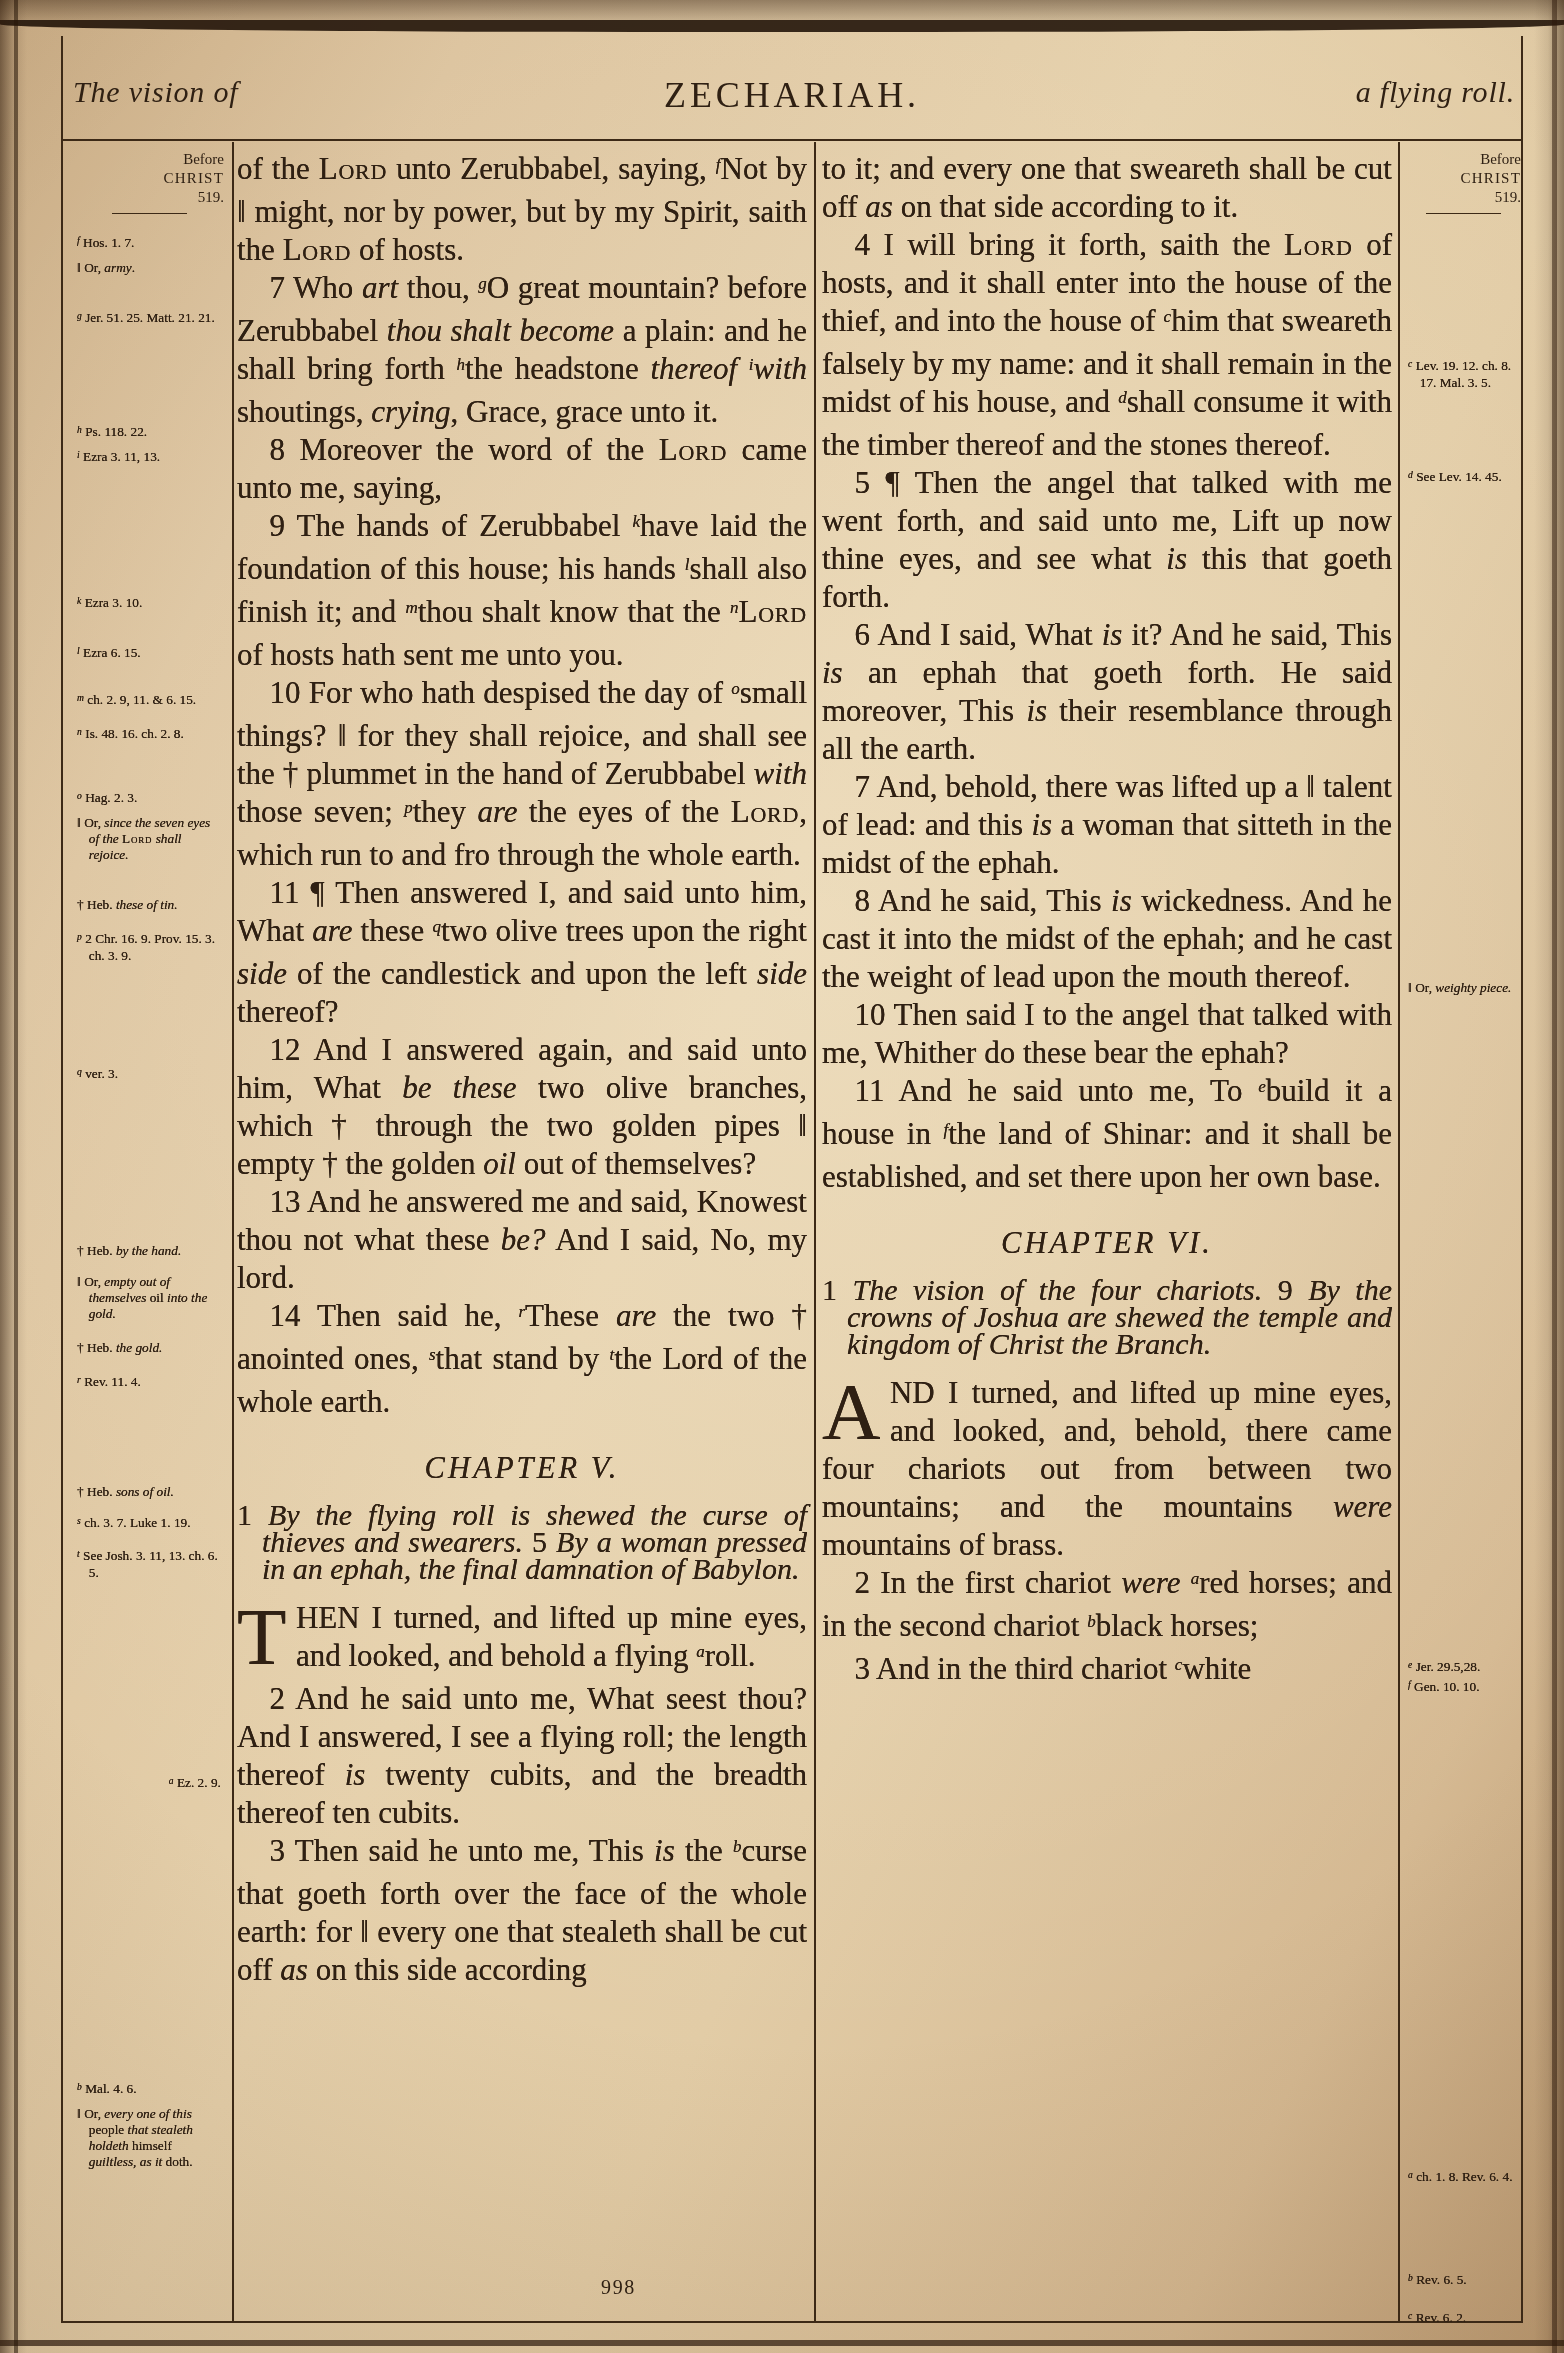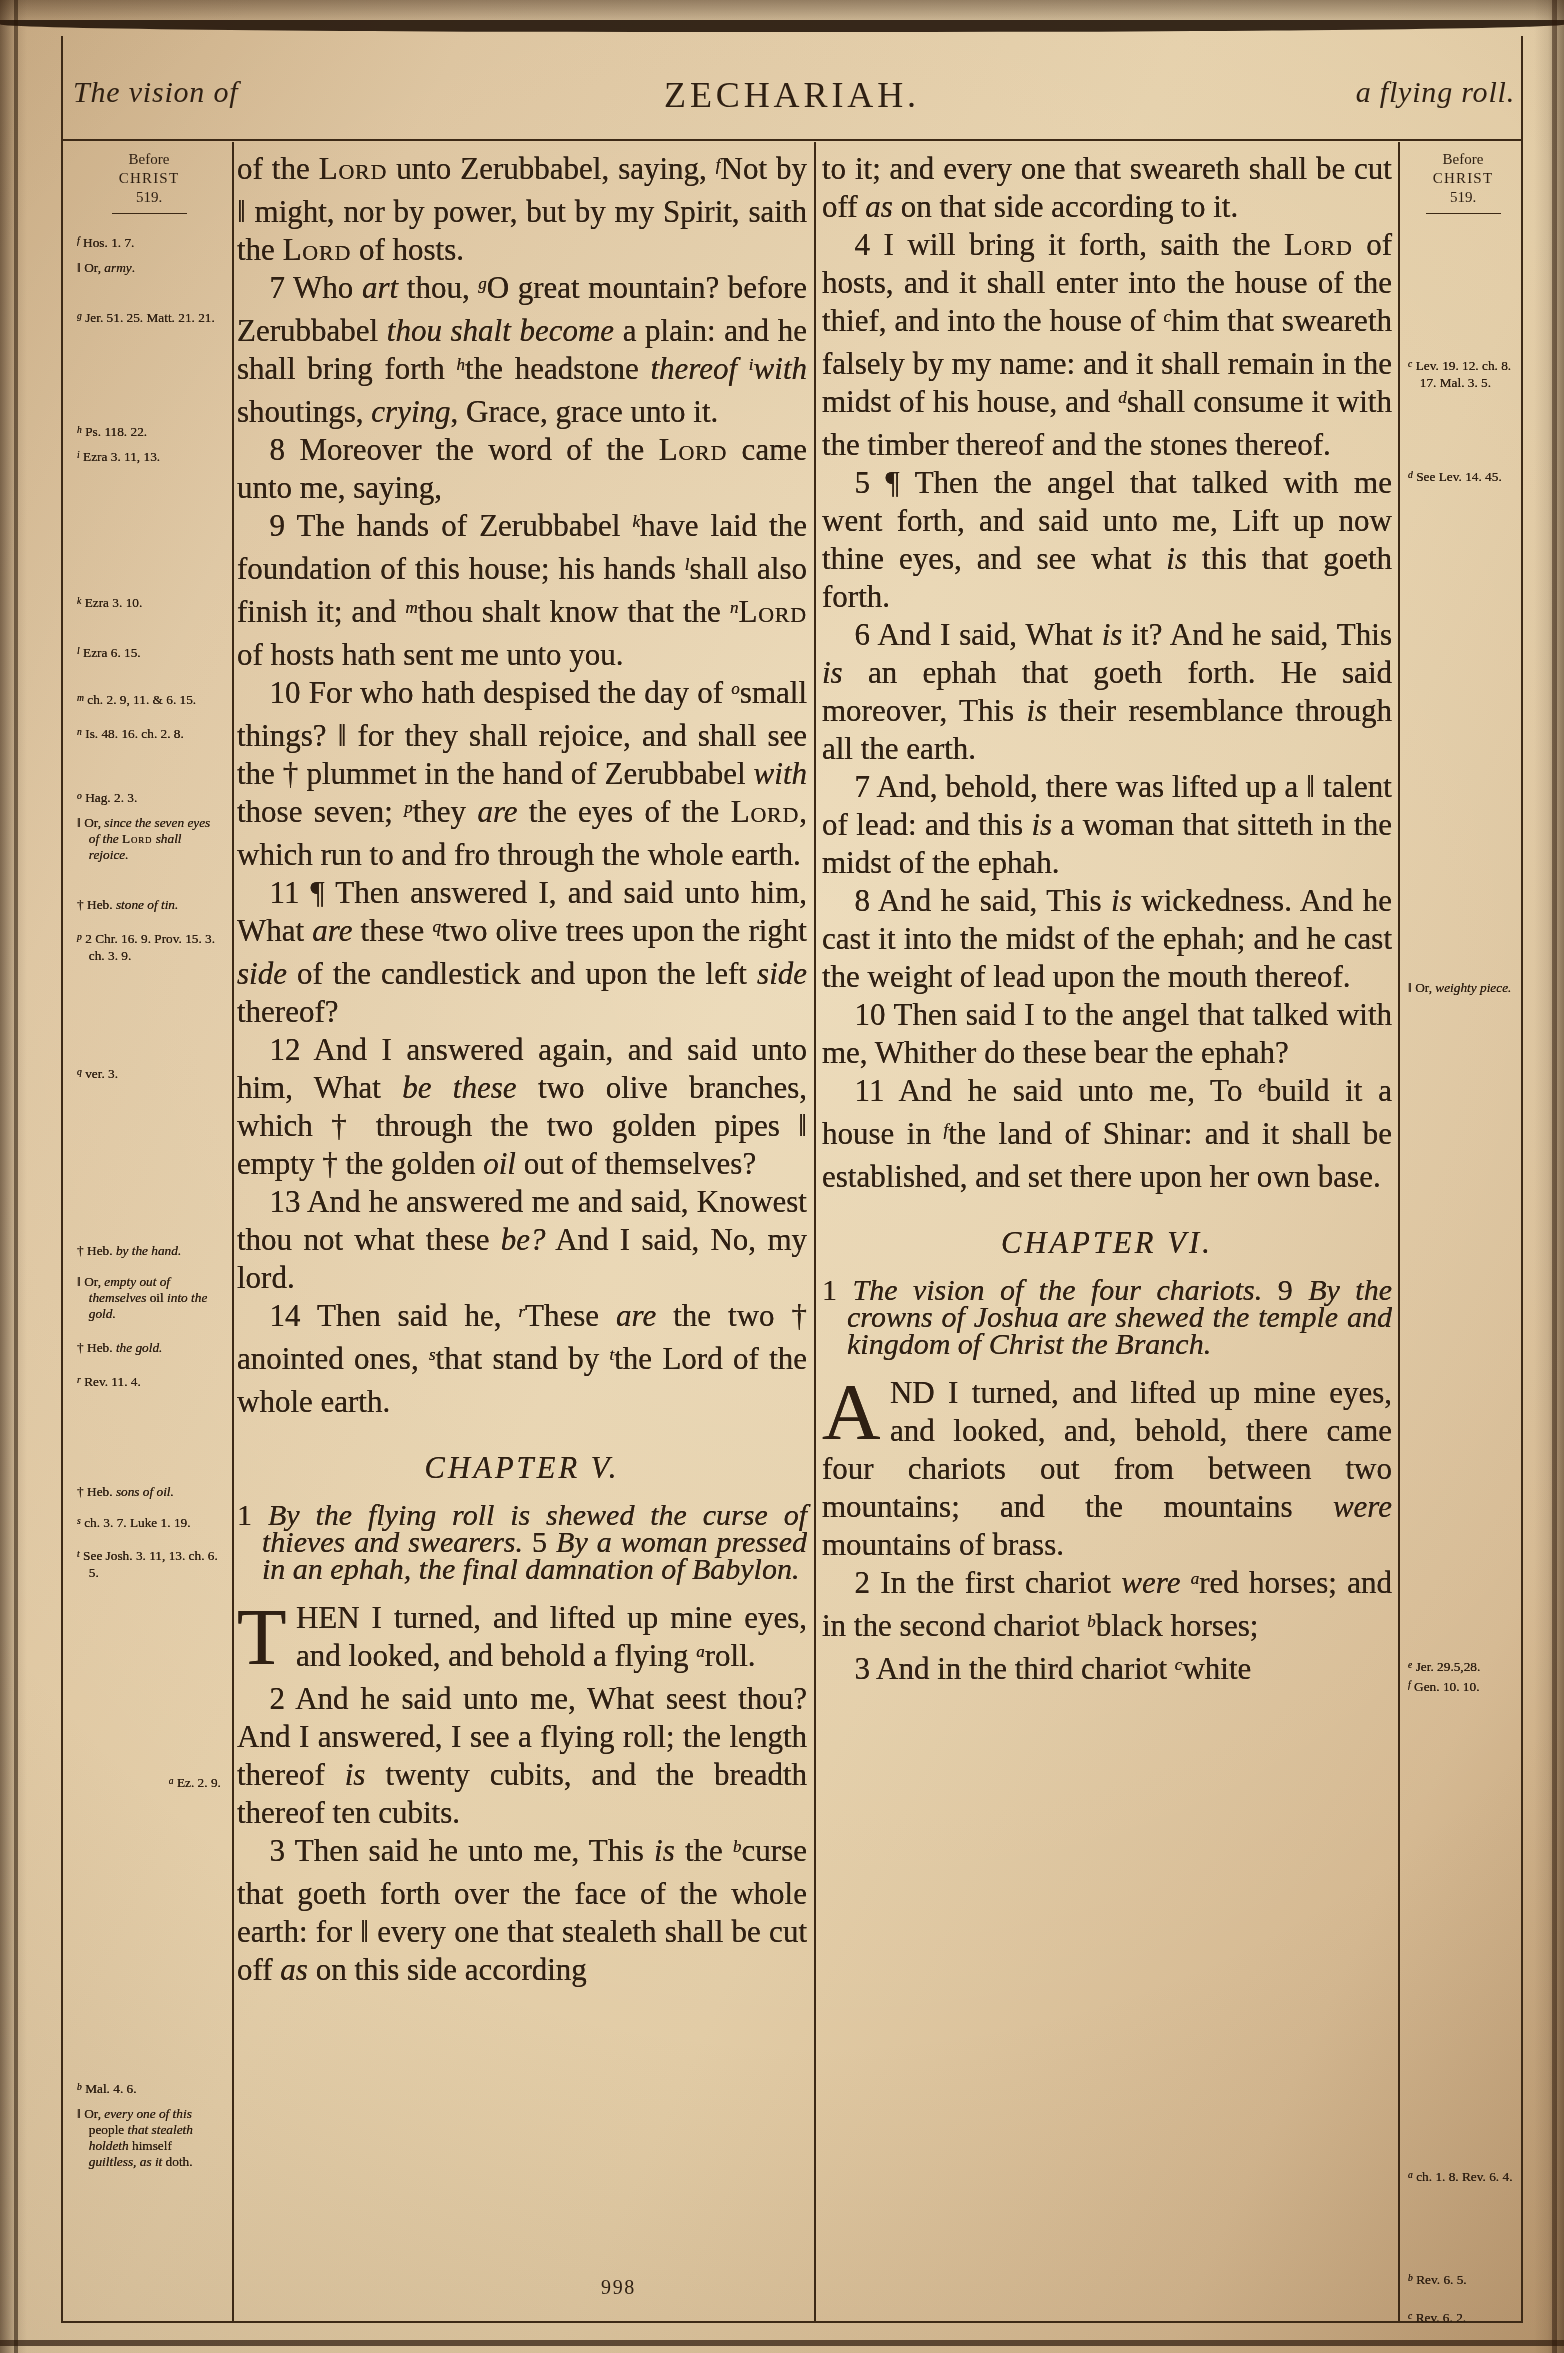--- a/index.html
+++ b/index.html
@@ -37,21 +37,21 @@
   .header-left,.header-right{position:absolute;top:75px;font-style:italic;font-size:30px;letter-spacing:0.8px;}
   .header-left{left:73px;}
   .header-right{right:50px;}
   .header-center{position:absolute;top:74px;left:61px;width:1462px;text-align:center;
     font-size:36px;letter-spacing:3.9px;}
 
   
   .margin-col{position:absolute;top:0;height:100%;font-size:13.3px;line-height:16px;}
   .margin-col.left{left:74px;width:150px;}
   .margin-col.right{left:1405px;width:116px;}
-  .bc-head{position:absolute;top:150px;left:0;width:100%;text-align:center;font-size:15px;line-height:19px;}
+  .bc-head{position:absolute;top:150px;left:0;width:100%;text-align:right;font-size:15px;line-height:19px;}
   .bc-caps{letter-spacing:1.2px;}
   .bc-rule{width:75px;margin:5.5px auto 0 auto;border-top:1.6px solid #3c2916;}
   .margin-note{position:absolute;left:3.1px;right:3.1px;padding-left:11.7px;text-indent:-11.7px;
     text-align:left;text-shadow:0 0 0.3px currentColor;}
   .margin-col.right .margin-note{left:3.1px;right:1.6px;}
 
   
   .text-col{position:absolute;top:150px;width:570px;font-size:31px;line-height:38px;
     text-align:justify;text-shadow:0 0 0.4px currentColor;}
   #col-left{left:237px;}
@@ -107,21 +107,21 @@
         <div class="margin-note" style="top: 260px;">‖ Or, <i>army</i>.</div>
         <div class="margin-note" style="top: 310px;"><sup class="ref">g</sup> Jer. 51. 25. Matt. 21. 21.</div>
         <div class="margin-note" style="top: 424px;"><sup class="ref">h</sup> Ps. 118. 22.</div>
         <div class="margin-note" style="top: 449px;"><sup class="ref">i</sup> Ezra 3. 11, 13.</div>
         <div class="margin-note" style="top: 595px;"><sup class="ref">k</sup> Ezra 3. 10.</div>
         <div class="margin-note" style="top: 645px;"><sup class="ref">l</sup> Ezra 6. 15.</div>
         <div class="margin-note" style="top: 692px;"><sup class="ref">m</sup> ch. 2. 9, 11. &amp; 6. 15.</div>
         <div class="margin-note" style="top: 726px;"><sup class="ref">n</sup> Is. 48. 16. ch. 2. 8.</div>
         <div class="margin-note" style="top: 790px;"><sup class="ref">o</sup> Hag. 2. 3.</div>
         <div class="margin-note" style="top: 815px;">‖ Or, <i>since the seven eyes of the</i> <span class="sc">Lord</span> <i>shall rejoice.</i></div>
-        <div class="margin-note" style="top: 897px;">† Heb. <i>stone of tin.</i></div>
+        <div class="margin-note" style="top: 897px;">† Heb. <i>these of tin.</i></div>
         <div class="margin-note" style="top: 931px;"><sup class="ref">p</sup> 2 Chr. 16. 9. Prov. 15. 3. ch. 3. 9.</div>
         <div class="margin-note" style="top: 1066px;"><sup class="ref">q</sup> ver. 3.</div>
         <div class="margin-note" style="top: 1243px;">† Heb. <i>by the hand.</i></div>
         <div class="margin-note" style="top: 1274px;">‖ Or, <i>empty out of themselves</i> oil <i>into the gold.</i></div>
         <div class="margin-note" style="top: 1340px;">† Heb. <i>the gold.</i></div>
         <div class="margin-note" style="top: 1374px;"><sup class="ref">r</sup> Rev. 11. 4.</div>
         <div class="margin-note" style="top: 1484px;">† Heb. <i>sons of oil.</i></div>
         <div class="margin-note" style="top: 1515px;"><sup class="ref">s</sup> ch. 3. 7. Luke 1. 19.</div>
         <div class="margin-note" style="top: 1548px;"><sup class="ref">t</sup> See Josh. 3. 11, 13. ch. 6. 5.</div>
         <div class="margin-note" style="top: 1775px; text-align: right;"><sup class="ref">a</sup> Ez. 2. 9.</div>

